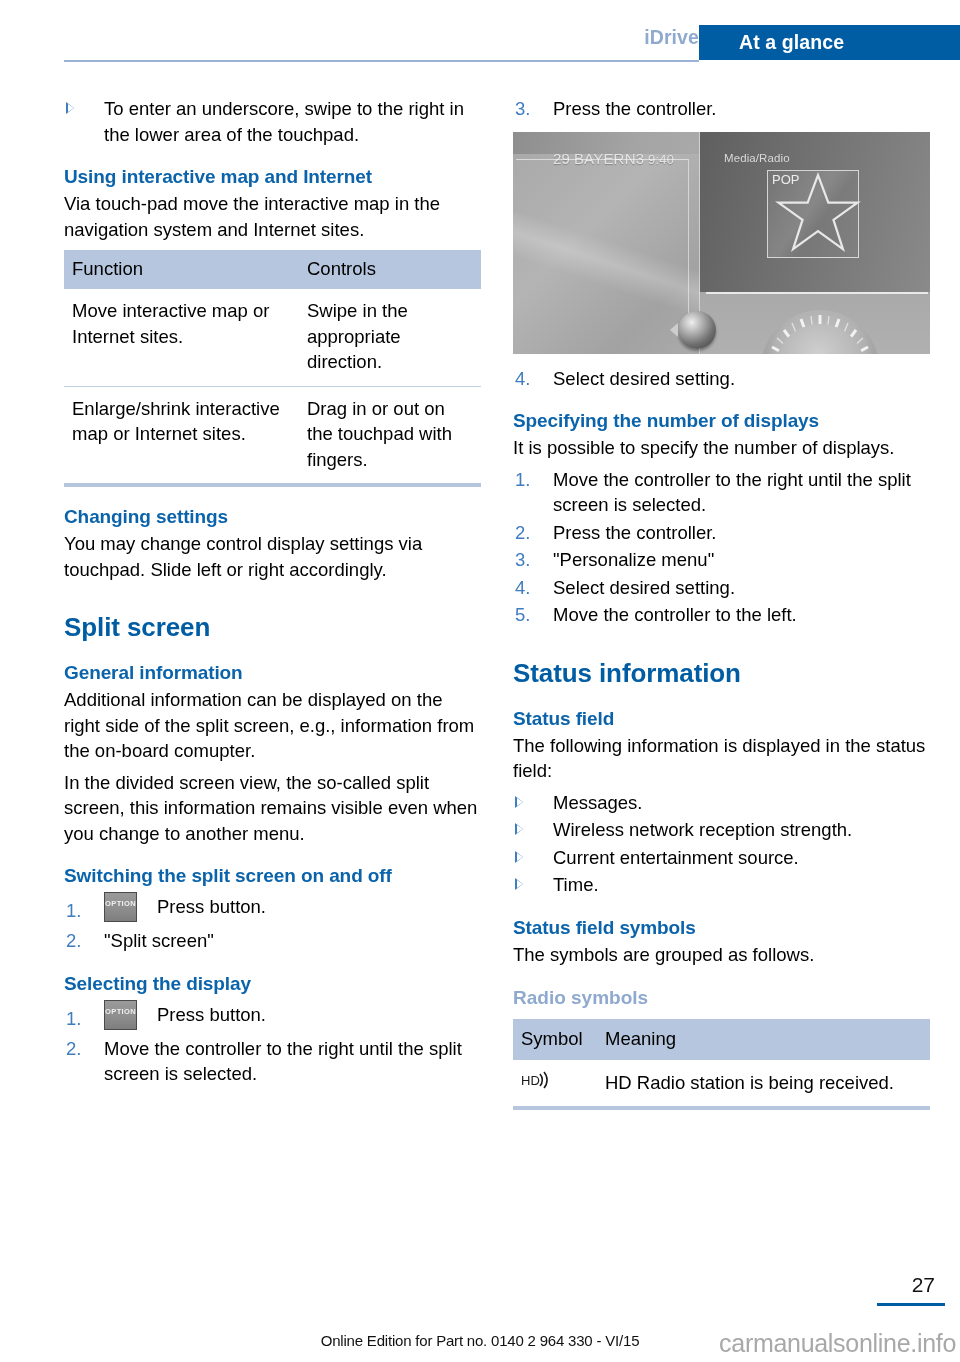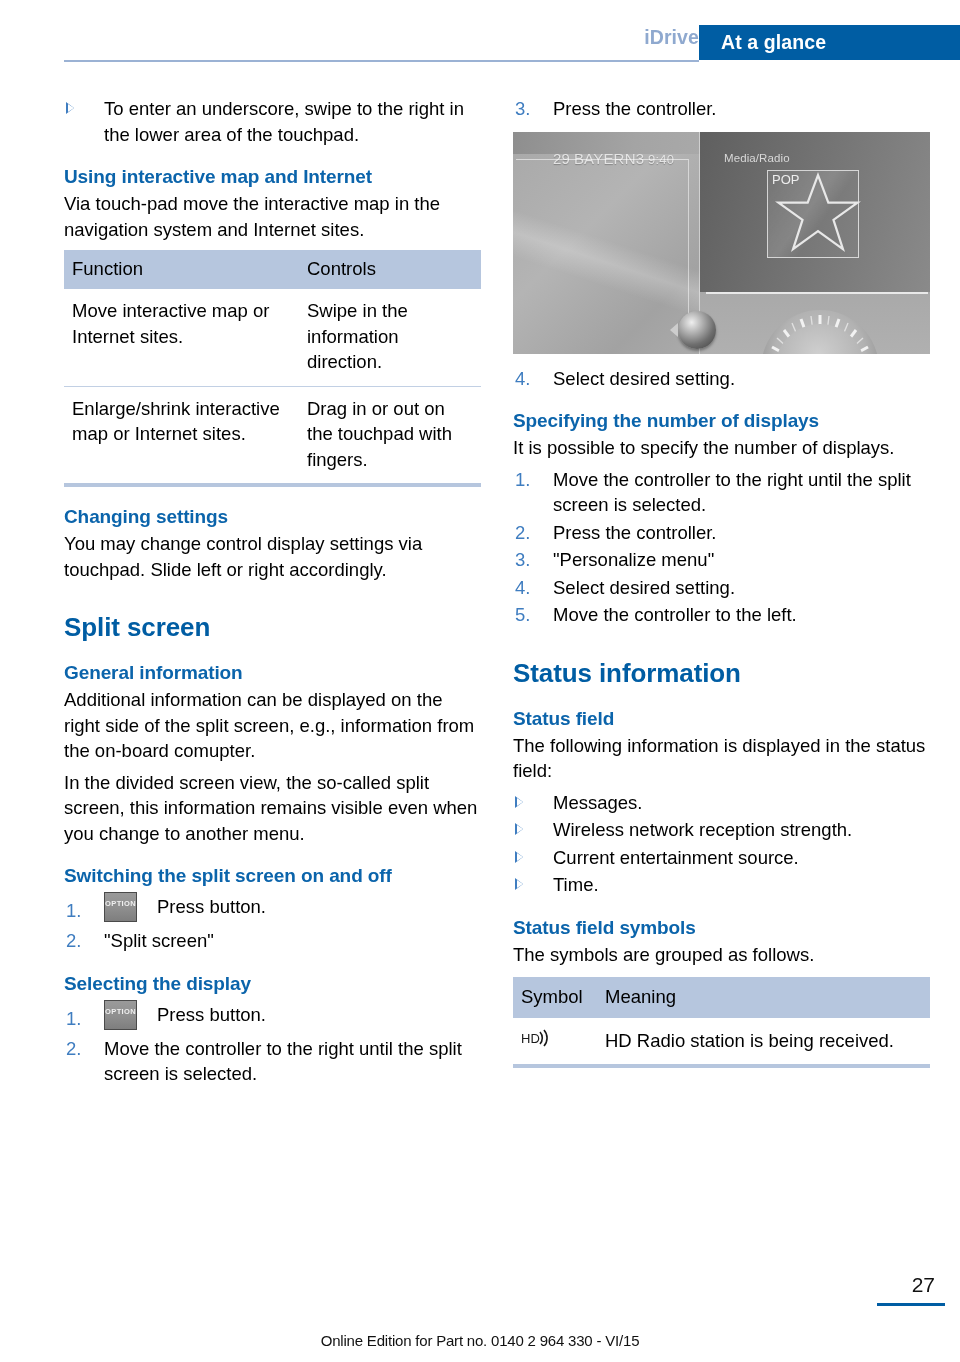--- a/index.html
+++ b/index.html
@@ -38,21 +38,21 @@
   .header-tab-glance {
     position: absolute;
     right: 0;
     top: 25px;
     width: 261px;
     height: 35px;
     background: #005da3;
     color: #ffffff;
     font-size: 19.5px;
     font-weight: bold;
-    padding-left: 22px;
+    padding-left: 40px;
     line-height: 35px;
     letter-spacing: 0.1px;
   }
   .header-rule {
     position: absolute;
     left: 64px;
     top: 60px;
     width: 635px;
     height: 2px;
     background: #9bb2d4;
@@ -407,21 +407,21 @@
     <table class="doc-table">
       <thead>
         <tr>
           <th style="width:235px">Function</th>
           <th>Controls</th>
         </tr>
       </thead>
       <tbody>
         <tr class="first-body">
           <td>Move interactive map or Internet sites.</td>
-          <td>Swipe in the information direction.</td>
+          <td>Swipe in the appropriate direction.</td>
         </tr>
         <tr>
           <td>Enlarge/shrink interactive map or Internet sites.</td>
           <td>Drag in or out on the touchpad with fingers.</td>
         </tr>
       </tbody>
     </table>
     <div class="table-end-rule"></div>
 
     <div class="h2">Changing settings</div>
@@ -568,20 +568,21 @@
       </li>
       <li>
         <span class="tri"></span>
         <span>Time.</span>
       </li>
     </ul>
 
     <div class="h2">Status field symbols</div>
     <p class="body">The symbols are grouped as follows.</p>
 
+    <div class="h3-light">Radio symbols</div>
 
     <table class="sym-table">
       <thead>
         <tr>
           <th class="c1">Symbol</th>
           <th>Meaning</th>
         </tr>
       </thead>
       <tbody>
         <tr>
@@ -597,14 +598,15 @@
           <td>HD Radio station is being received.</td>
         </tr>
       </tbody>
     </table>
     <div class="table-end-rule thin"></div>
   </div>
 
   <div class="page-rule"></div>
   <div class="page-num">27</div>
   <div class="footer-text">Online Edition for Part no. 0140 2 964 330 - VI/15</div>
+  <div class="footer-watermark">carmanualsonline.info</div>
 
 </div>
 
 </body></html>

